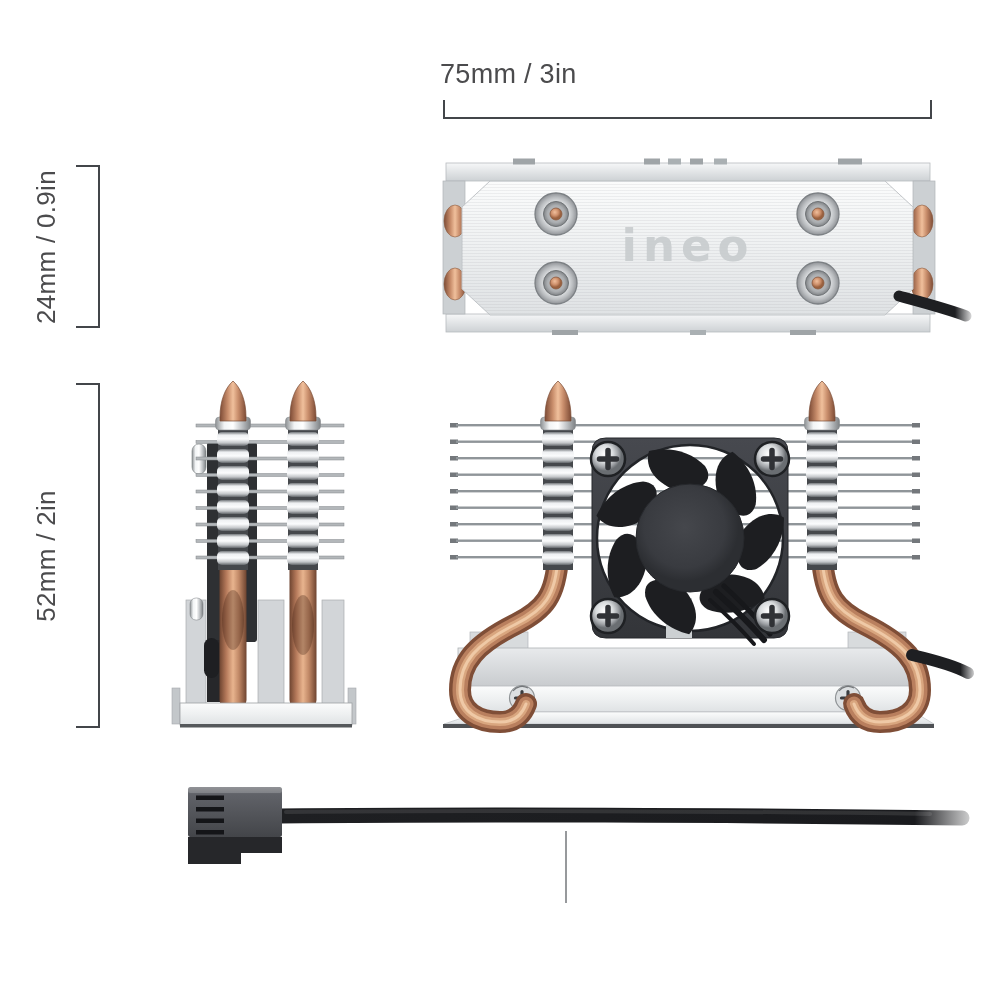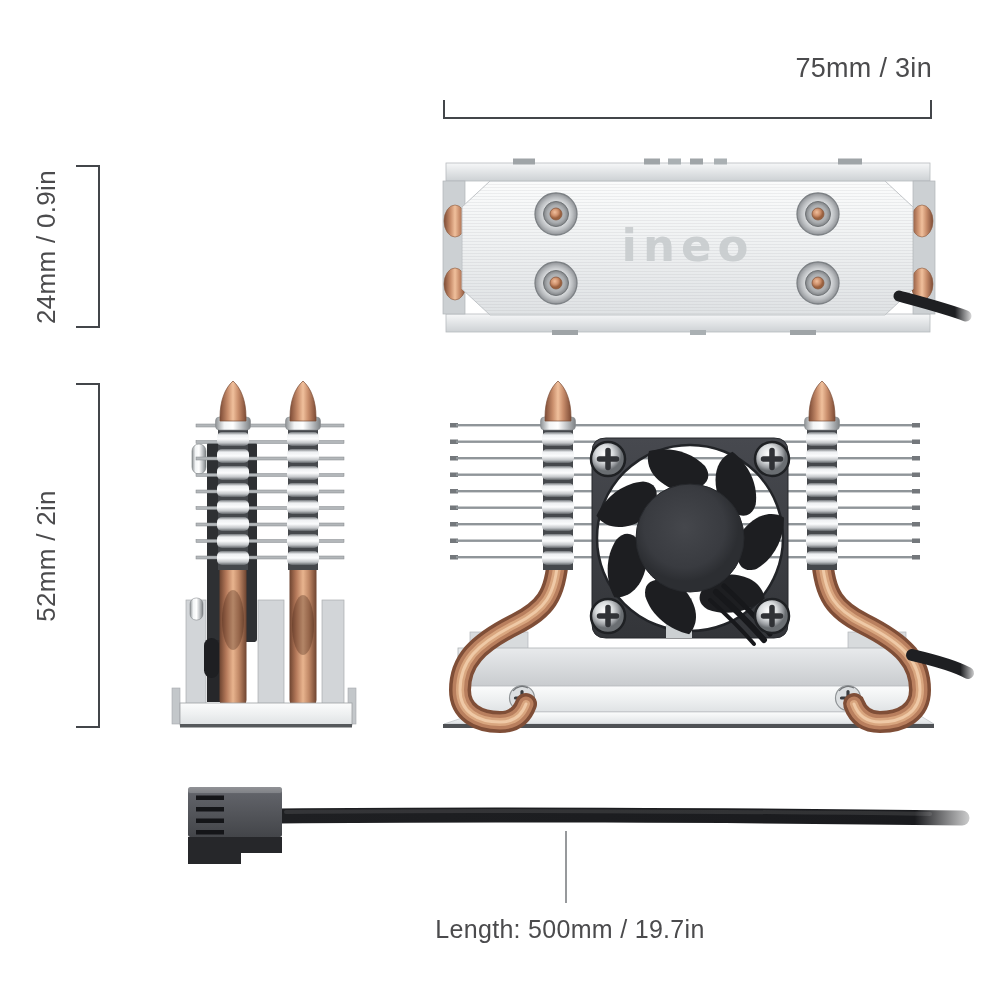--- a/index.html
+++ b/index.html
@@ -1,20 +1,20 @@
 <!DOCTYPE html>
 <html><head>
 <meta charset="utf-8">
 <style>
   html,body{margin:0;padding:0;background:#ffffff;}
   .stage{position:relative;width:1000px;height:1000px;background:#ffffff;overflow:hidden;
          font-family:"Liberation Sans",sans-serif;}
   .art{position:absolute;left:0;top:0;width:1000px;height:1000px;}
   .label{position:absolute;color:#4b4b4d;font-size:27px;line-height:1.1;letter-spacing:.3px;}
-  .label-width{left:440px;top:54px;width:492px;text-align:right;}
+  .label-width{left:440px;top:60px;width:492px;text-align:left;}
   .label-rot{transform:translate(-50%,-50%) rotate(-90deg);white-space:nowrap;font-size:26px;}
   .label-h24{left:46px;top:247px;}
   .label-h52{left:46px;top:556px;}
   .label-length{left:320px;top:916px;width:500px;text-align:center;font-size:25px;}
   .bracket{position:absolute;border:2px solid #43464a;box-sizing:border-box;}
   .bracket-width{left:443px;top:100px;width:489px;height:19px;border-top:none;}
   .bracket-v{border-left:none;width:24px;left:76px;}
   .bracket-h24{top:165px;height:163px;}
   .bracket-h52{top:383px;height:345px;}
   .leader{position:absolute;left:565px;top:831px;width:2px;height:72px;background:#97999c;}
@@ -336,15 +336,14 @@
 <div class="label label-width">75mm / 3in</div>
 <div class="bracket bracket-width"></div>
 
 <div class="label label-rot label-h24">24mm / 0.9in</div>
 <div class="bracket bracket-v bracket-h24"></div>
 
 <div class="label label-rot label-h52">52mm / 2in</div>
 <div class="bracket bracket-v bracket-h52"></div>
 
 <div class="leader"></div>
-<div class="label label-length">Length: 500mm / 19.7in</div>
 
 </div>
 
 </body></html>

